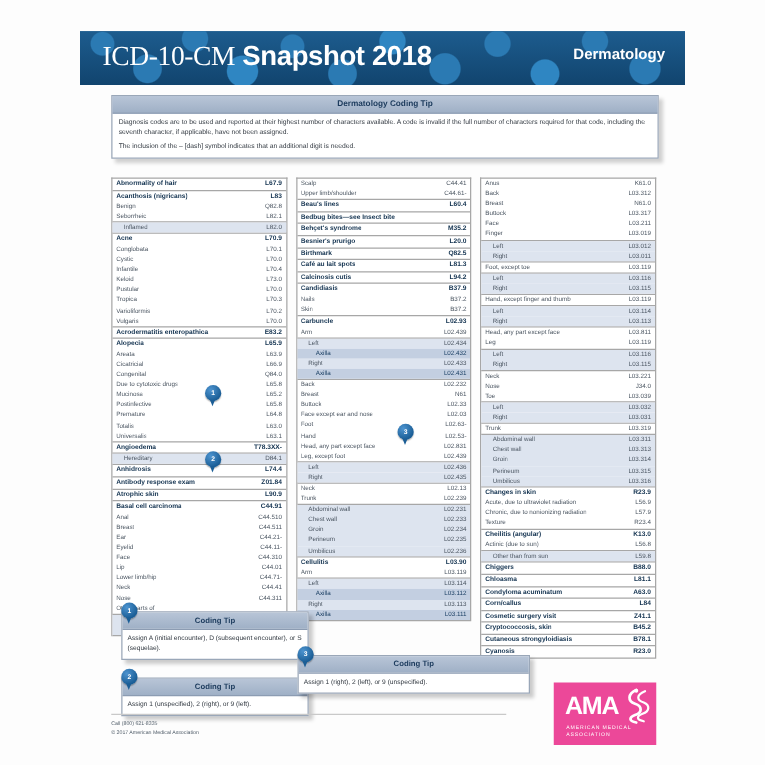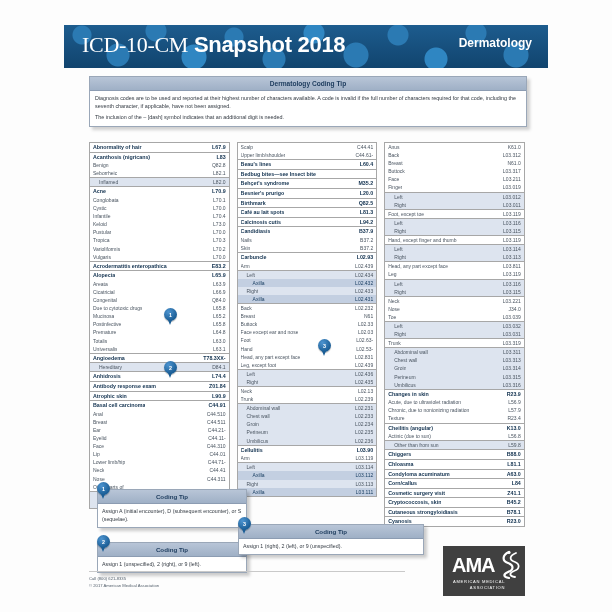--- a/index.html
+++ b/index.html
@@ -135,21 +135,21 @@
   .rule{
     position:absolute;left:89px;top:571px;width:316px;height:1px;
     background:#c9c9c9;
   }
   .foot{
     position:absolute;left:89px;top:576px;
     font-size:4.2px;line-height:1.65;color:#55616d;
   }
   .ama{
     position:absolute;left:443px;top:546px;width:82px;height:50px;
-    background:#404040;color:#ffffff;text-align:right;
+    background:#ec4899;color:#ffffff;
   }
   .ama-mark{
     position:absolute;left:9px;top:9px;
     font-size:20px;font-weight:bold;letter-spacing:-1px;line-height:1;
   }
   .ama-sub{
     position:absolute;left:10px;top:33px;
     font-size:4.1px;letter-spacing:.7px;line-height:1.45;
   }
   .ama-snake{

